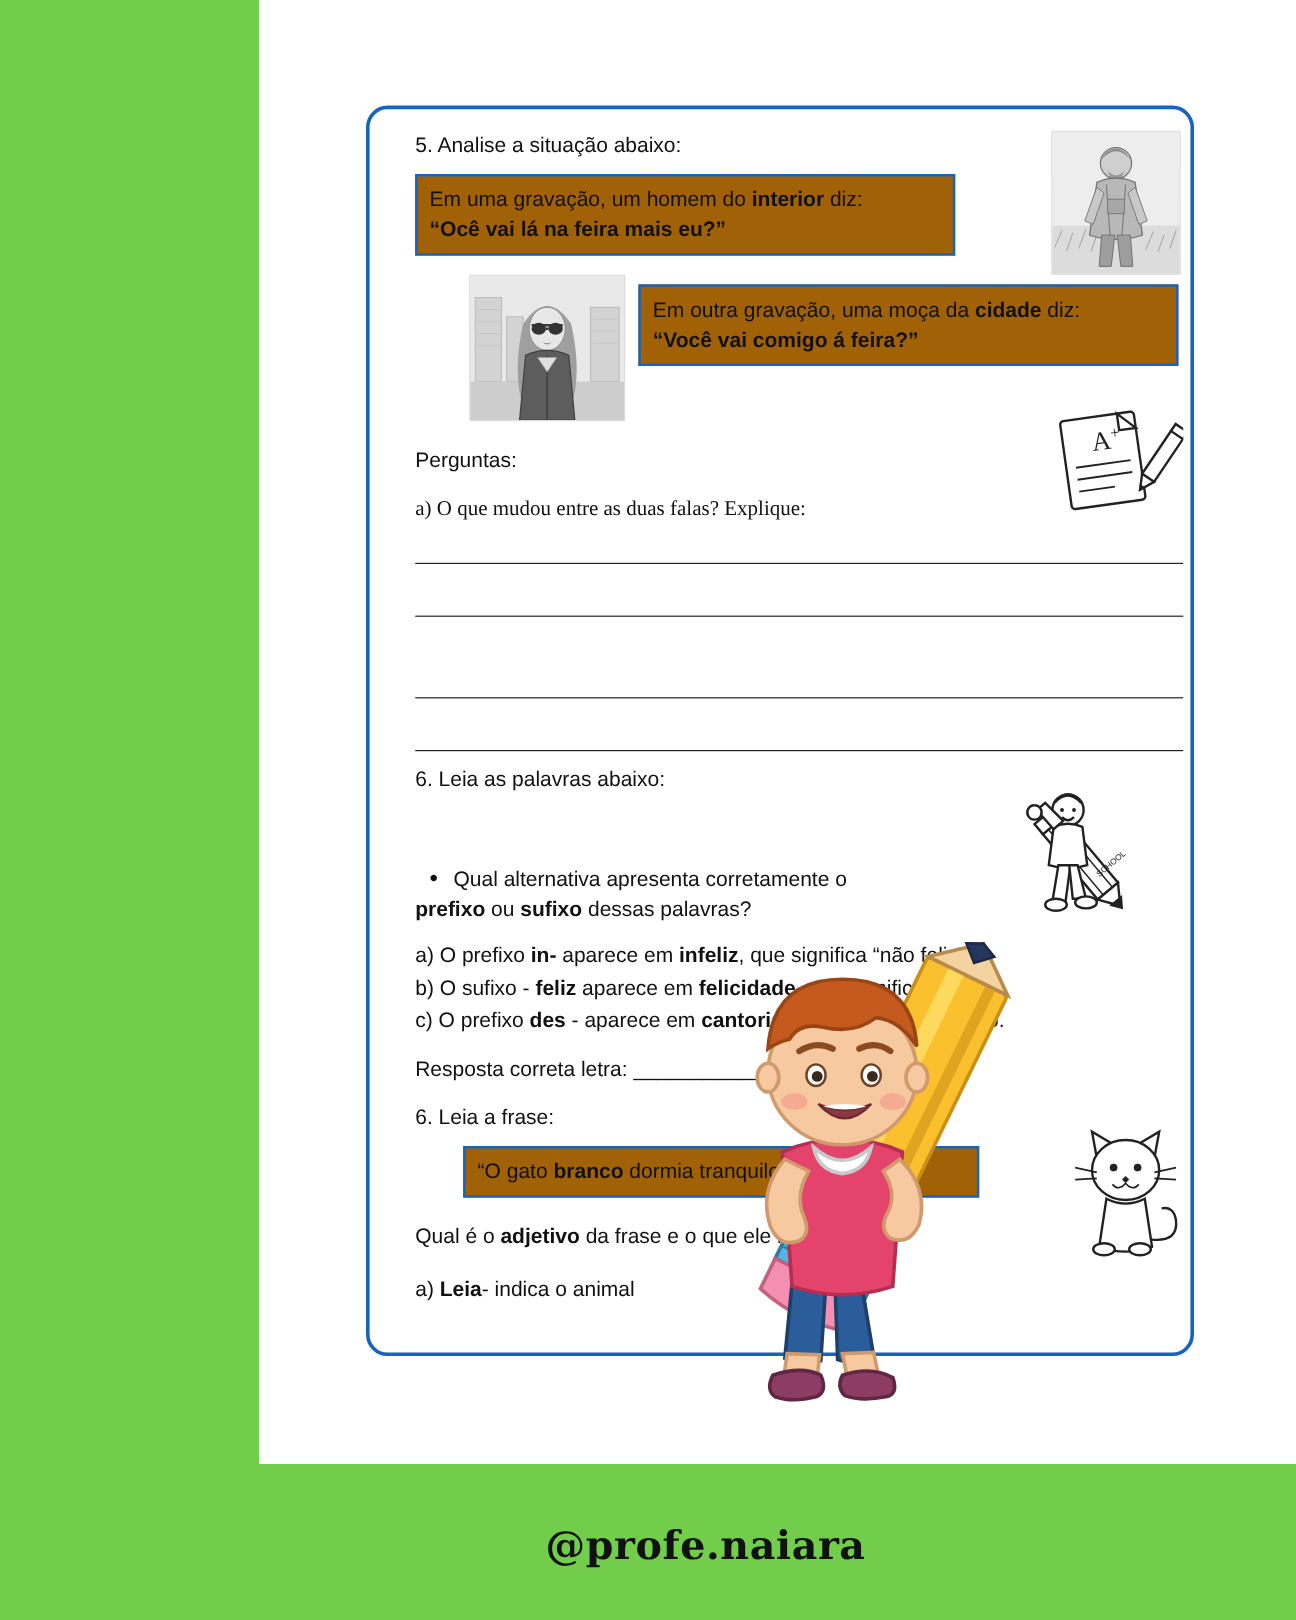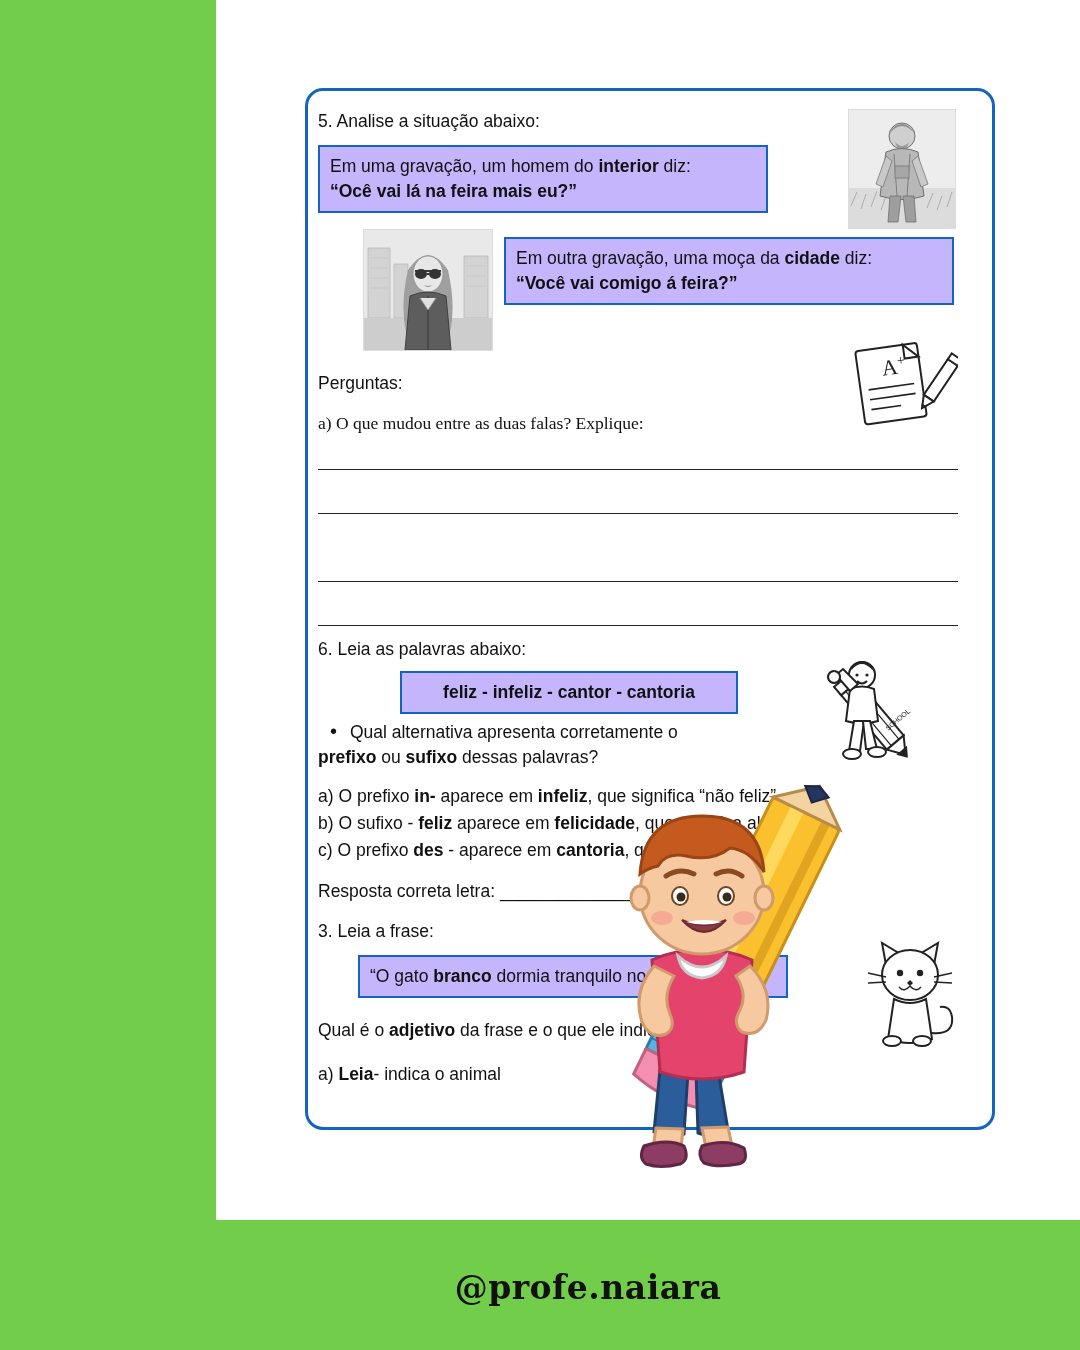--- a/index.html
+++ b/index.html
@@ -33,21 +33,21 @@
     width: 690px;
     height: 1042px;
     border: 3px solid #1565c0;
     border-radius: 18px;
     background: #ffffff;
     box-sizing: border-box;
   }
 
   .ws-inner {
     position: absolute;
-    left: 0;
+    left: 28px;
     top: 10px;
     width: 658px;
     height: 1020px;
   }
 
   .txt {
     font-size: 17.5px;
     color: #111;
     line-height: 1.35;
   }
@@ -57,21 +57,21 @@
     position: absolute;
     font-size: 17.5px;
     color: #111;
   }
 
   
   .bluebox {
     position: absolute;
     border: 2px solid #1565c0;
     box-sizing: border-box;
-    background: #c4b5fd;
+    background: #a16207;
     padding: 7px 10px;
     font-size: 17.5px;
     color: #111;
     line-height: 1.42;
   }
 
   .rule {
     position: absolute;
     height: 0;
     border-bottom: 1.5px solid #222;
@@ -257,21 +257,20 @@
 
           <path d="M34 68 l-5 30 h11 l4 -30z"></path>
           <path d="M50 68 l7 28 h-11 l-3 -28z"></path>
           <ellipse cx="32" cy="101" rx="9" ry="5"></ellipse>
           <ellipse cx="57" cy="99" rx="9" ry="5"></ellipse>
         </g>
         <text x="68" y="78" font-family="'Liberation Sans',sans-serif" font-size="7" fill="#222" transform="rotate(-40 68 78)">SCHOOL</text>
       </svg>
     </div>
 
-    <div class="bluebox" style="left:92px; top:570px; width:338px; text-align:center; font-weight:bold;">feliz - infeliz - cantor - cantoria</div>
 
     <div style="position:absolute; left:22px; top:620px; width:470px;" class="txt">
       <span style="font-size:20px; line-height:1;">•</span>
       <span style="margin-left:8px;">Qual alternativa apresenta corretamente o</span>
     </div>
     <div style="position:absolute; left:10px; top:645px; width:480px;" class="txt">
       <span class="bold">prefixo</span><span> ou </span><span class="bold">sufixo</span><span> dessas palavras?</span>
     </div>
 
     <div style="position:absolute; left:10px; top:684px; width:640px;" class="txt">
@@ -281,21 +280,21 @@
     <div style="position:absolute; left:10px; top:711px; width:640px;" class="txt">
       <span>b) O sufixo - </span><span class="bold">feliz</span><span> aparece em </span><span class="bold">felicidade</span><span>, que significa alegria.</span>
     </div>
 
     <div style="position:absolute; left:10px; top:738px; width:640px;" class="txt">
       <span>c) O prefixo </span><span class="bold">des</span><span> - aparece em </span><span class="bold">cantoria</span><span>, que significa contrário.</span>
     </div>
 
     <div class="q-head" style="left:10px; top:780px;">Resposta correta letra: ______________</div>
 
-    <div class="q-head" style="left:10px; top:820px;">3. Leia a frase:</div>
+    <div class="q-head" style="left:10px; top:820px;">6. Leia a frase:</div>
 
     <div class="ill cat-icon">
       <svg viewBox="0 0 110 125" width="110" height="125" aria-hidden="true">
         <g fill="#fff" stroke="#222" stroke-width="2">
           <path d="M26 36 l-4 -22 l20 12z"></path>
           <path d="M74 36 l4 -22 l-20 12z"></path>
           <ellipse cx="50" cy="46" rx="28" ry="25"></ellipse>
           <path d="M34 70 q16 8 32 0 l6 40 q-22 8 -44 0z"></path>
           <path d="M72 104 q22 2 20 -16 q-2 -12 -12 -10" fill="none"></path>
           <ellipse cx="32" cy="112" rx="9" ry="5"></ellipse>

